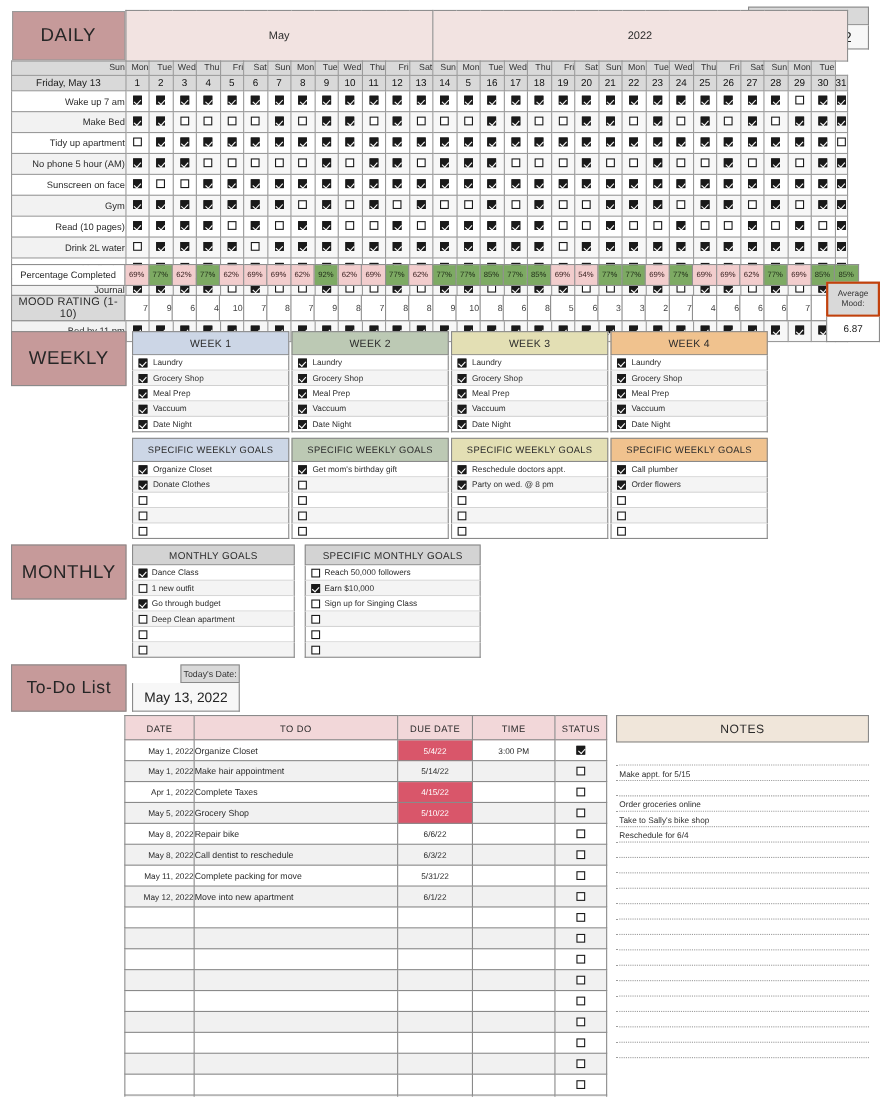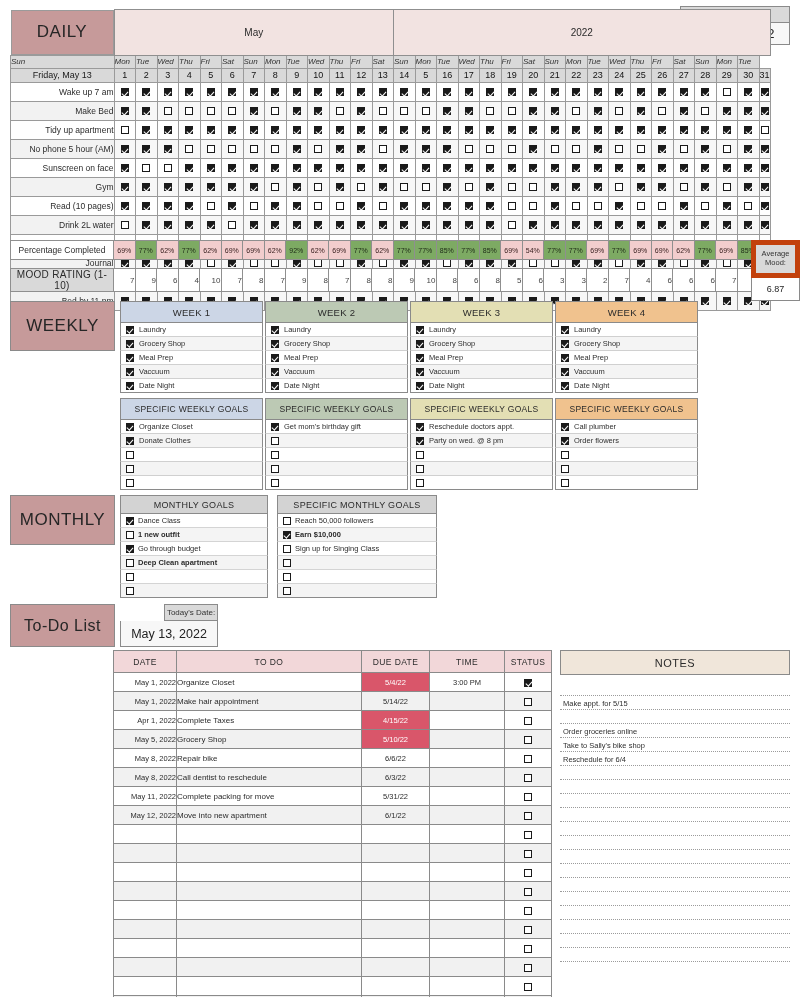--- a/index.html
+++ b/index.html
@@ -29,22 +29,21 @@
   table.grid td,table.grid th{
     border:1px solid #9a9a9a;padding:0;margin:0;
     font-weight:normal;box-sizing:border-box;
   }
   .mon-head{
     background:#f2e3e1;font-size:10px;height:29px;color:#2b2b2b;
     border:1px solid #8f8f8f !important;
   }
   .dow{
     background:#d9d9d9;font-size:8px;height:13px;color:#333;
-    text-align:left;
-    font-style:italic;
+    text-align:right;
   }
   .daynum{
     background:#d9d9d9;font-size:9px;font-weight:bold;height:14px;
     text-align:center;color:#111;
   }
   .habit-label{
     font-size:8.5px;text-align:right;padding-right:5px;height:13px;
     background:#fff;white-space:nowrap;
   }
   .habit-label.alt{background:#f2f2f2;margin-left:40px;}
@@ -93,23 +92,23 @@
   .today-hdr{
     background:#d9d9d9;border:1px solid #8a8a8a;font-size:8.5px;height:15px;
     display:flex;align-items:center;justify-content:center;color:#333;
   }
   .today-val{
     background:#f7f7f7;border:1px solid #8a8a8a;border-top:none;font-size:13px;height:21px;
     display:flex;align-items:center;justify-content:center;color:#222;
   }
   #avg-box{position:absolute;left:751px;top:240px;width:49px;}
   .avg-hdr{
-    background:#d9d9d9;border:5px solid #c2410c;font-size:7.5px;height:28px;
+    background:#d9d9d9;border:2px solid #c2410c;font-size:7.5px;height:28px;
     display:flex;align-items:center;justify-content:center;text-align:center;
-    line-height:1.15;color:#333;
+    line-height:1.15;color:#333;margin-top:16px;
   }
   .avg-val{
     background:#fff;border:1px solid #8a8a8a;border-top:none;font-size:9px;height:22px;
     display:flex;align-items:center;justify-content:center;color:#222;
   }
 
   
   #weekly-title{position:absolute;left:10px;top:301px;width:103px;height:48px;}
   .wk-col-hdr{
     height:20px;font-size:9.5px;text-align:center;border:1px solid #8a8a8a;
@@ -130,21 +129,21 @@
   #monthly-title{position:absolute;left:10px;top:495px;width:103px;height:48px;}
   .mo-hdr{
     height:17px;font-size:9px;text-align:center;border:1px solid #8a8a8a;background:#d3d3d3;
     display:flex;align-items:center;justify-content:center;letter-spacing:.3px;color:#2b2b2b;
   }
   .mo-row{
     height:13px;font-size:7.5px;display:flex;align-items:center;
     border-left:1px solid #8a8a8a;border-right:1px solid #8a8a8a;
     border-bottom:1px solid #d4d4d4;background:#fff;
   }
-  .mo-row.alt{background:#f4f4f4;font-weight:bold;}
+  .mo-row.alt{background:#f4f4f4;}
   .mo-row:last-child{border-bottom:1px solid #8a8a8a;}
   .mo-row .cbw{width:17px;display:flex;justify-content:center;align-items:center;}
 
   
   #todo-title{position:absolute;left:10px;top:604px;width:103px;height:41px;}
   #todo-date{position:absolute;left:120px;top:604px;width:98px;}
   .td-hdr{
     background:#d9d9d9;border:1px solid #8a8a8a;font-size:8px;height:15px;
     display:flex;align-items:center;justify-content:center;color:#333;margin-left:44px;
   }

